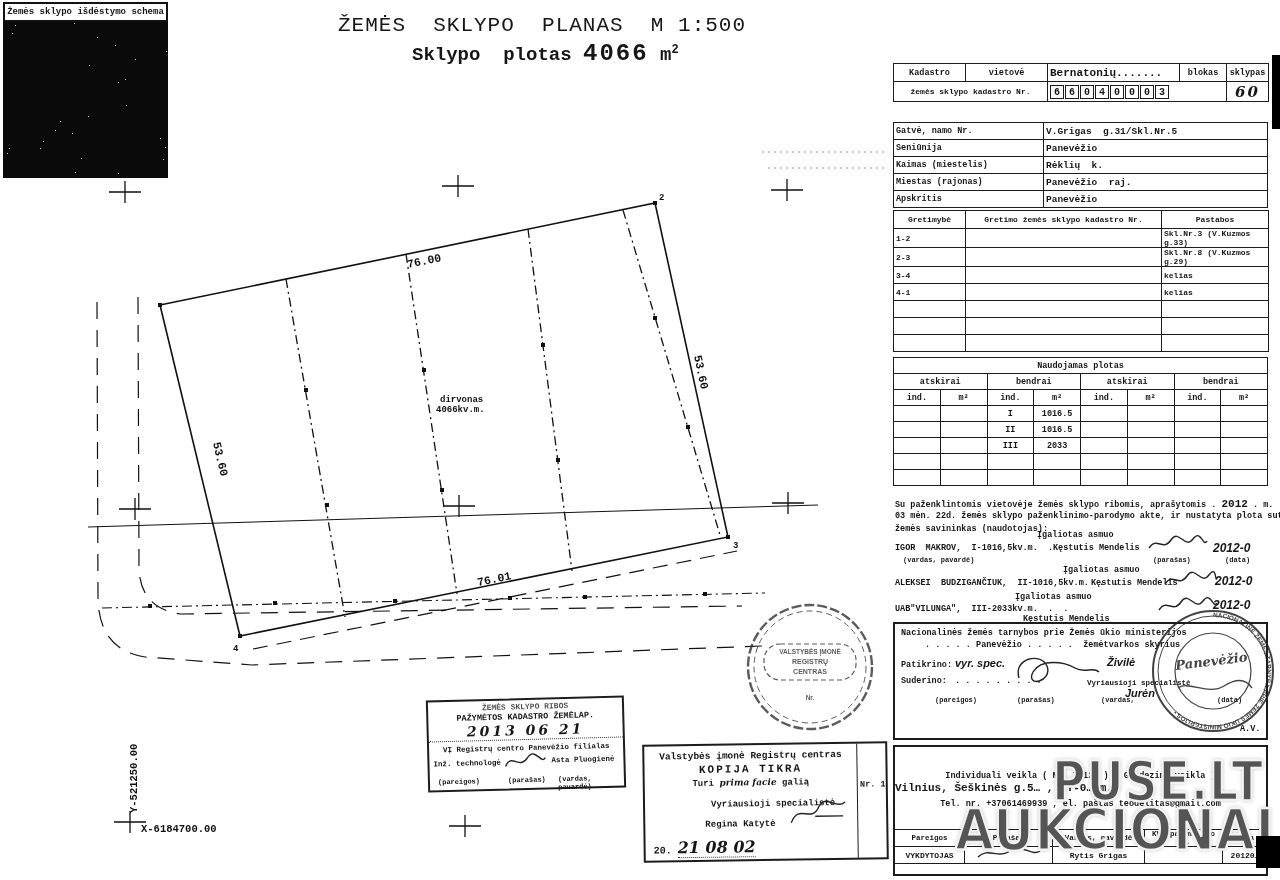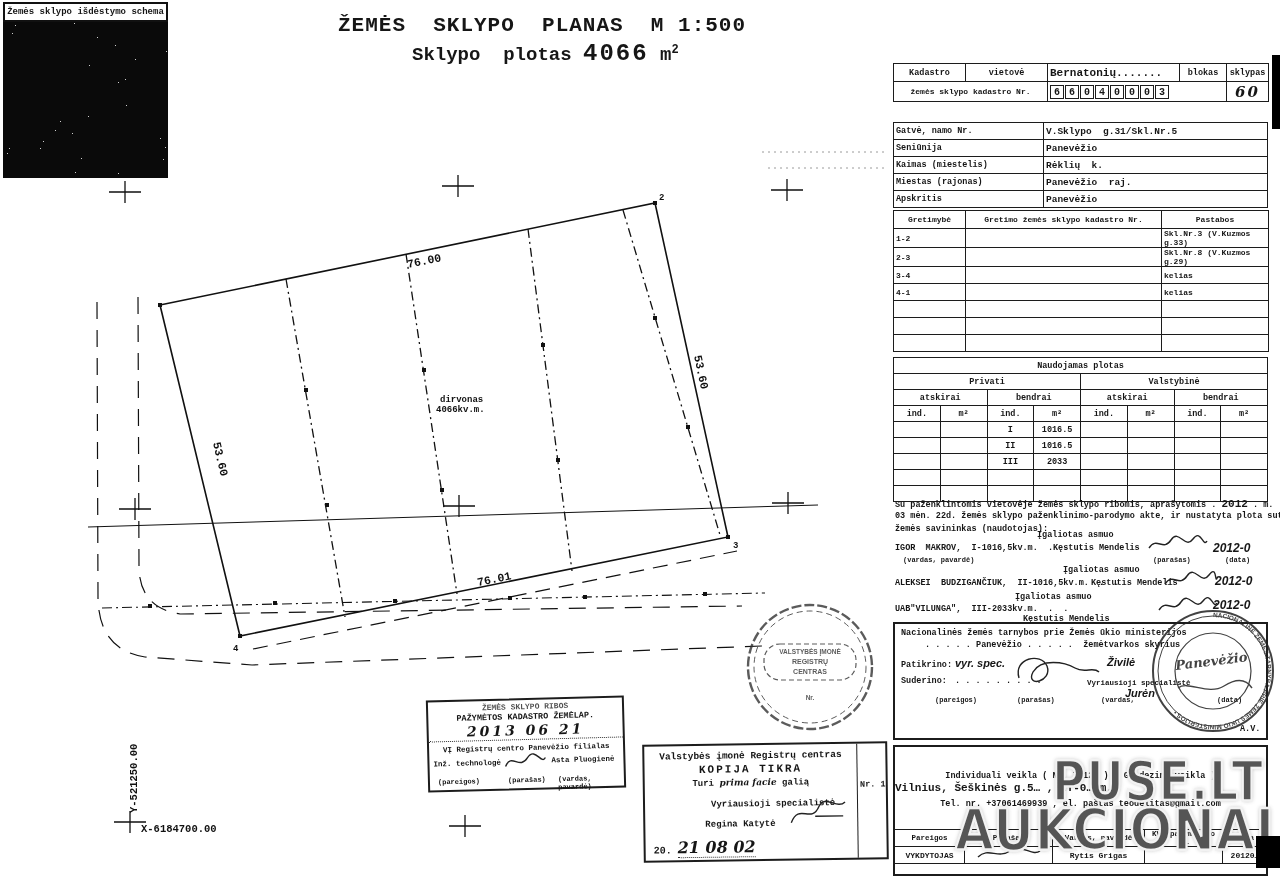--- a/index.html
+++ b/index.html
@@ -6,21 +6,21 @@
   html,body{background:#e8e8e8}
   .page{position:relative;width:1280px;height:880px;background:#fff;overflow:hidden;
         font-family:"Liberation Mono","DejaVu Sans Mono",monospace;color:#161616}
   .abs{position:absolute}
   .pre{white-space:pre}
   
   .schema-cap{left:3px;top:2px;width:165px;height:20px;border:2px solid #111;background:#fff;
       font-size:9px;font-weight:bold;text-align:center;line-height:16px;z-index:3}
   .schema-img{left:3px;top:22px;width:165px;height:156px;z-index:3}
   
-  .title1{left:338px;top:14px;font-size:21px;font-weight:bold;letter-spacing:1px;z-index:2}
+  .title1{left:338px;top:14px;font-size:21px;font-weight:normal;letter-spacing:1px;z-index:2}
   .title2{left:412px;top:40px;font-size:19px;font-weight:bold;z-index:2}
   .title2 .num{font-size:24px;letter-spacing:2px}
   .title2 sup{font-size:12px}
   
   .rc{z-index:2}
   table{border-collapse:collapse;table-layout:fixed;background:#fff}
   td,th{border:1px solid #1c1c1c;font-family:"Liberation Mono","DejaVu Sans Mono",monospace;
         font-weight:bold;color:#161616;overflow:hidden;padding:0 2px;vertical-align:middle}
   .kad td{font-size:8.5px;height:18px;text-align:center}
   .kad .lbl{font-size:8px}
@@ -162,21 +162,21 @@
       </td>
       <td class="hand hv">60</td>
     </tr>
   </tbody>
     </table>
 
   <table class="abs rc adr" style="left:893px;top:122px;width:375px">
     <tbody>
         <tr>
           <td style="width:150px">Gatvė, namo Nr.</td>
-        <td class="v pre">V.Sklypo  g.31/Skl.Nr.5</td>
+        <td class="v pre">V.Grigas  g.31/Skl.Nr.5</td>
         </tr>
     <tr>
           <td>Seniūnija</td>
         <td class="v pre">Panevėžio</td>
         </tr>
     <tr>
           <td>Kaimas (miestelis)</td>
         <td class="v pre">Rėklių  k.</td>
         </tr>
     <tr>
@@ -233,24 +233,20 @@
           <td></td>
         </tr>
   </tbody>
     </table>
 
   <table class="abs rc plo" style="left:893px;top:357px;width:375px">
     <tbody>
         <tr style="height:15px">
           <td colspan="8">Naudojamas plotas</td>
         </tr>
-    <tr style="height:13px">
-      <td colspan="4">Privati</td>
-      <td colspan="4">Valstybinė</td>
-    </tr>
     <tr style="height:13px">
       <td colspan="2">atskirai</td>
       <td colspan="2">bendrai</td>
       <td colspan="2">atskirai</td>
       <td colspan="2">bendrai</td>
     </tr>
     <tr style="height:15px">
       <td style="width:47px">ind.</td>
       <td style="width:47px">m²</td>
       <td style="width:47px">ind.</td>

